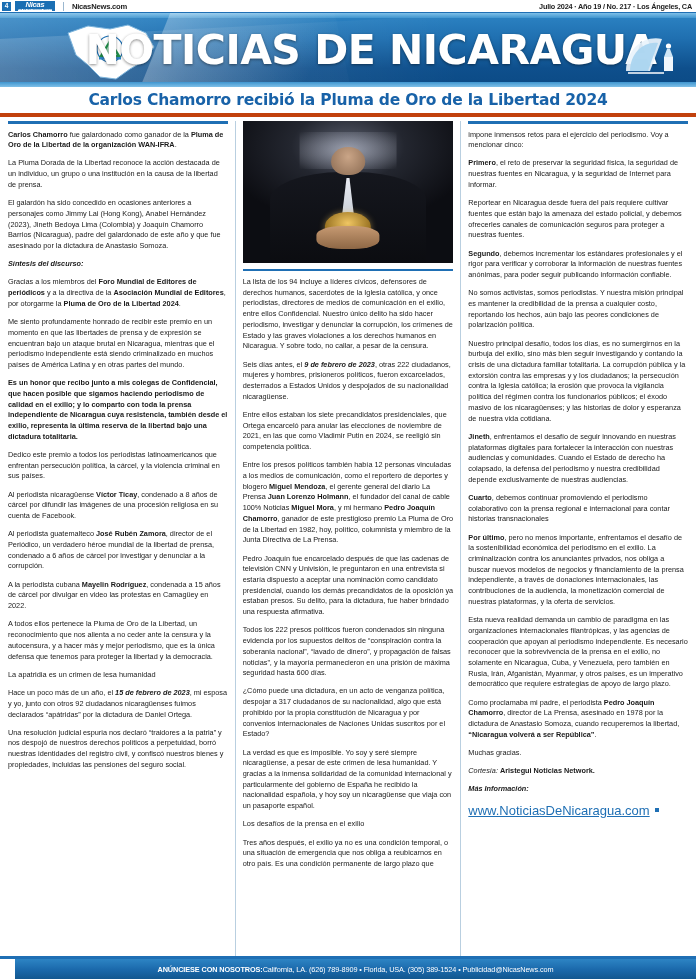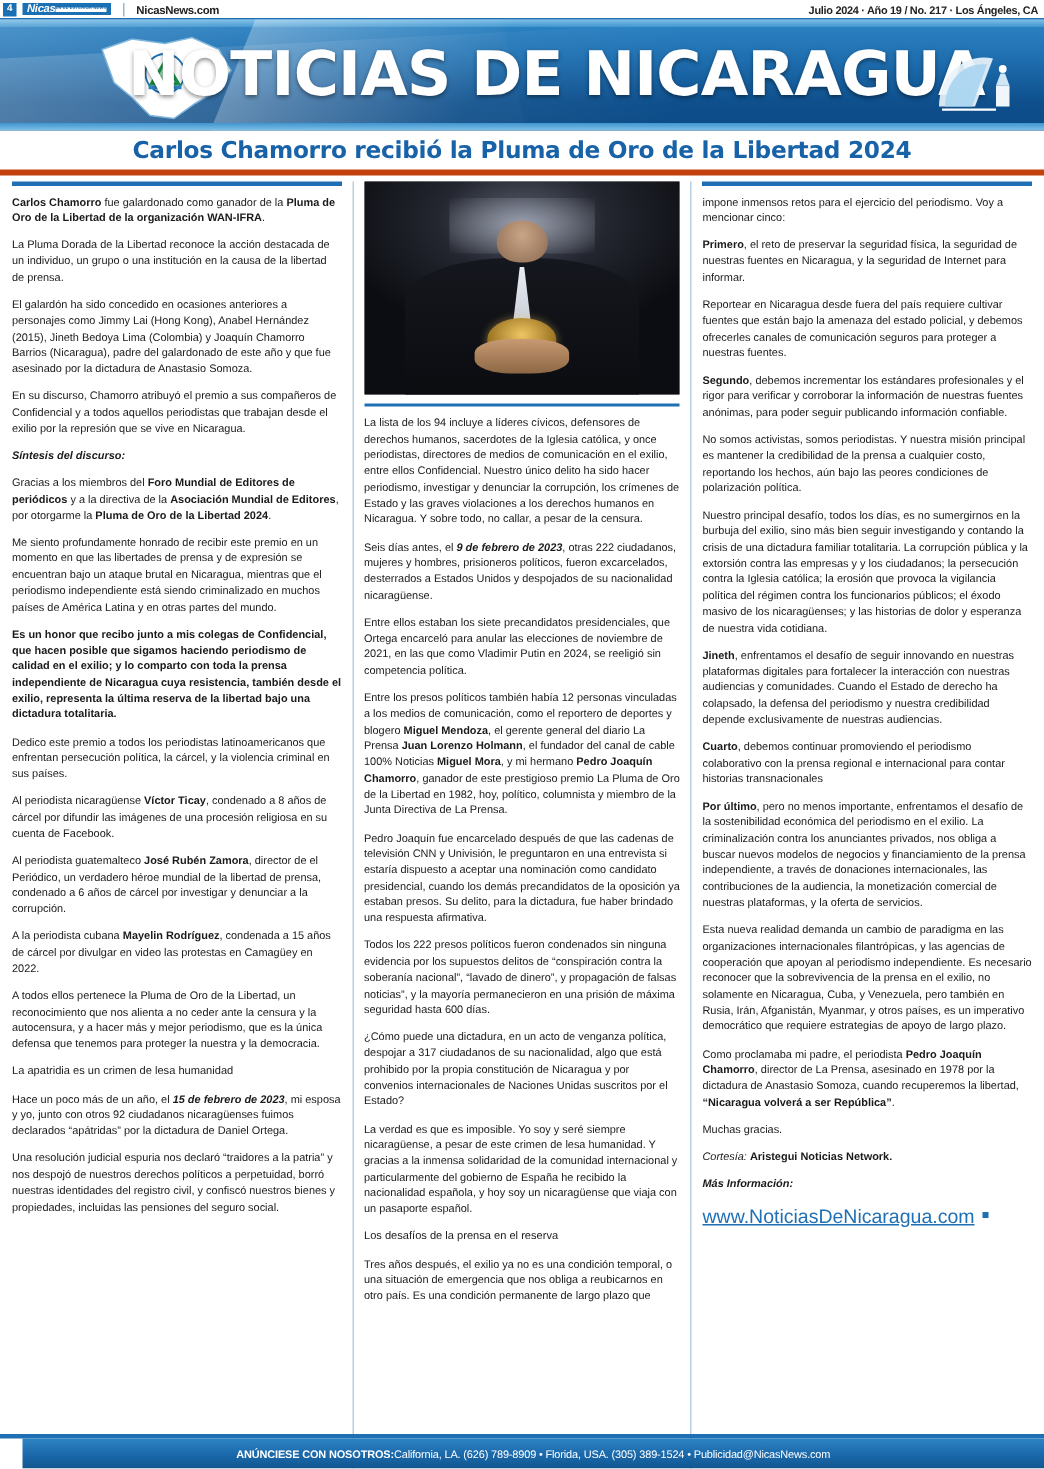--- a/index.html
+++ b/index.html
@@ -34,21 +34,21 @@
     line-height: 1;
   }
   .nicas-logo {
     background: #1b6fb3;
     color:#fff;
     font-style: italic;
     font-weight: bold;
     font-size: 7.5px;
     padding: 0px 3px 0px 3px;
     letter-spacing: -0.2px;
-    display:flex; flex-direction:row; align-items:center;
+    display:flex; flex-direction:column; align-items:center;
     line-height:1;
   }
   .nicas-logo .sub {
     font-size: 2.6px;
     font-style: normal;
     letter-spacing: 0.2px;
     background:#fff; color:#1b6fb3;
     width:100%; text-align:center;
     margin-top:0.5px;
   }
@@ -302,37 +302,36 @@
 </div>
 
 <div class="content">
 
   <div class="col c1">
     <div class="rule-top"></div>
 
     <p class="para"><b>Carlos Chamorro</b><span> fue galardonado como ganador de la </span><b>Pluma de Oro de la Libertad de la organización WAN-IFRA</b><span>.</span></p>
 
     <p class="para">La Pluma Dorada de la Libertad reconoce la acción destacada de un individuo, un grupo o una institución en la causa de la libertad de prensa.</p>
-    <p class="para">El galardón ha sido concedido en ocasiones anteriores a personajes como Jimmy Lai (Hong Kong), Anabel Hernández (2015), Jineth Bedoya Lima (Colombia) y Joaquín Chamorro Barrios (Nicaragua), padre del galardonado de este año y que fue asesinado por la dictadura de Anastasio Somoza.</p>
-    <p class="para">En su discurso, Chamorro atribuyó el premio a sus compañeros de Confidencial y a todos aquellos periodistas que trabajan desde el exilio por la represión que se vive en Nicaragua.</p>
+    <p class="para">El galardón ha sido concedido en ocasiones anteriores a personajes como Jimmy Lai (Hong Kong), Anabel Hernández (2023), Jineth Bedoya Lima (Colombia) y Joaquín Chamorro Barrios (Nicaragua), padre del galardonado de este año y que fue asesinado por la dictadura de Anastasio Somoza.</p>
     <p class="para sub-italic">Síntesis del discurso:</p>
 
     <p class="para"><span>Gracias a los miembros del </span><b>Foro Mundial de Editores de periódicos</b><span> y a la directiva de la </span><b>Asociación Mundial de Editores</b><span>, por otorgarme la </span><b>Pluma de Oro de la Libertad 2024</b><span>.</span></p>
 
     <p class="para">Me siento profundamente honrado de recibir este premio en un momento en que las libertades de prensa y de expresión se encuentran bajo un ataque brutal en Nicaragua, mientras que el periodismo independiente está siendo criminalizado en muchos países de América Latina y en otras partes del mundo.</p>
     <p class="para bold-block">Es un honor que recibo junto a mis colegas de Confidencial, que hacen posible que sigamos haciendo periodismo de calidad en el exilio; y lo comparto con toda la prensa independiente de Nicaragua cuya resistencia, también desde el exilio, representa la última reserva de la libertad bajo una dictadura totalitaria.</p>
     <p class="para">Dedico este premio a todos los periodistas latinoamericanos que enfrentan persecución política, la cárcel, y la violencia criminal en sus países.</p>
 
     <p class="para"><span>Al periodista nicaragüense </span><b>Víctor Ticay</b><span>, condenado a 8 años de cárcel por difundir las imágenes de una procesión religiosa en su cuenta de Facebook.</span></p>
 
     <p class="para"><span>Al periodista guatemalteco </span><b>José Rubén Zamora</b><span>, director de el Periódico, un verdadero héroe mundial de la libertad de prensa, condenado a 6 años de cárcel por investigar y denunciar a la corrupción.</span></p>
 
     <p class="para"><span>A la periodista cubana </span><b>Mayelin Rodríguez</b><span>, condenada a 15 años de cárcel por divulgar en video las protestas en Camagüey en 2022.</span></p>
 
-    <p class="para">A todos ellos pertenece la Pluma de Oro de la Libertad, un reconocimiento que nos alienta a no ceder ante la censura y la autocensura, y a hacer más y mejor periodismo, que es la única defensa que tenemos para proteger la nuestra y la democracia.</p>
+    <p class="para">A todos ellos pertenece la Pluma de Oro de la Libertad, un reconocimiento que nos alienta a no ceder ante la censura y la autocensura, y a hacer más y mejor periodismo, que es la única defensa que tenemos para proteger la libertad y la democracia.</p>
     <p class="para subhead">La apatridia es un crimen de lesa humanidad</p>
 
     <p class="para"><span>Hace un poco más de un año, el </span><b><i>15 de febrero de 2023</i></b><span>, mi esposa y yo, junto con otros 92 ciudadanos nicaragüenses fuimos declarados “apátridas” por la dictadura de Daniel Ortega.</span></p>
 
     <p class="para">Una resolución judicial espuria nos declaró “traidores a la patria” y nos despojó de nuestros derechos políticos a perpetuidad, borró nuestras identidades del registro civil, y confiscó nuestros bienes y propiedades, incluidas las pensiones del seguro social.</p>
   </div>
 
   <div class="col c2">
     <div class="photo">
       <div class="bg"></div>
@@ -350,21 +349,21 @@
     <p class="para"><span>Seis días antes, el </span><b><i>9 de febrero de 2023</i></b><span>, otras 222 ciudadanos, mujeres y hombres, prisioneros políticos, fueron excarcelados, desterrados a Estados Unidos y despojados de su nacionalidad nicaragüense.</span></p>
 
     <p class="para">Entre ellos estaban los siete precandidatos presidenciales, que Ortega encarceló para anular las elecciones de noviembre de 2021, en las que como Vladimir Putin en 2024, se reeligió sin competencia política.</p>
 
     <p class="para"><span>Entre los presos políticos también había 12 personas vinculadas a los medios de comunicación, como el reportero de deportes y blogero </span><b>Miguel Mendoza</b><span>, el gerente general del diario La Prensa </span><b>Juan Lorenzo Holmann</b><span>, el fundador del canal de cable 100% Noticias </span><b>Miguel Mora</b><span>, y mi hermano </span><b>Pedro Joaquín Chamorro</b><span>, ganador de este prestigioso premio La Pluma de Oro de la Libertad en 1982, hoy, político, columnista y miembro de la Junta Directiva de La Prensa.</span></p>
 
     <p class="para">Pedro Joaquín fue encarcelado después de que las cadenas de televisión CNN y Univisión, le preguntaron en una entrevista si estaría dispuesto a aceptar una nominación como candidato presidencial, cuando los demás precandidatos de la oposición ya estaban presos. Su delito, para la dictadura, fue haber brindado una respuesta afirmativa.</p>
     <p class="para">Todos los 222 presos políticos fueron condenados sin ninguna evidencia por los supuestos delitos de “conspiración contra la soberanía nacional”, “lavado de dinero”, y propagación de falsas noticias”, y la mayoría permanecieron en una prisión de máxima seguridad hasta 600 días.</p>
     <p class="para">¿Cómo puede una dictadura, en un acto de venganza política, despojar a 317 ciudadanos de su nacionalidad, algo que está prohibido por la propia constitución de Nicaragua y por convenios internacionales de Naciones Unidas suscritos por el Estado?</p>
     <p class="para">La verdad es que es imposible. Yo soy y seré siempre nicaragüense, a pesar de este crimen de lesa humanidad. Y gracias a la inmensa solidaridad de la comunidad internacional y particularmente del gobierno de España he recibido la nacionalidad española, y hoy soy un nicaragüense que viaja con un pasaporte español.</p>
-    <p class="para subhead">Los desafíos de la prensa en el reserva</p>
+    <p class="para subhead">Los desafíos de la prensa en el exilio</p>
     <p class="para">Tres años después, el exilio ya no es una condición temporal, o una situación de emergencia que nos obliga a reubicarnos en otro país. Es una condición permanente de largo plazo que</p>
   </div>
 
   <div class="col c3">
     <div class="rule-top"></div>
 
     <p class="para">impone inmensos retos para el ejercicio del periodismo. Voy a mencionar cinco:</p>
 
     <p class="para"><b>Primero</b><span>, el reto de preservar la seguridad física, la seguridad de nuestras fuentes en Nicaragua, y la seguridad de Internet para informar.</span></p>
 

